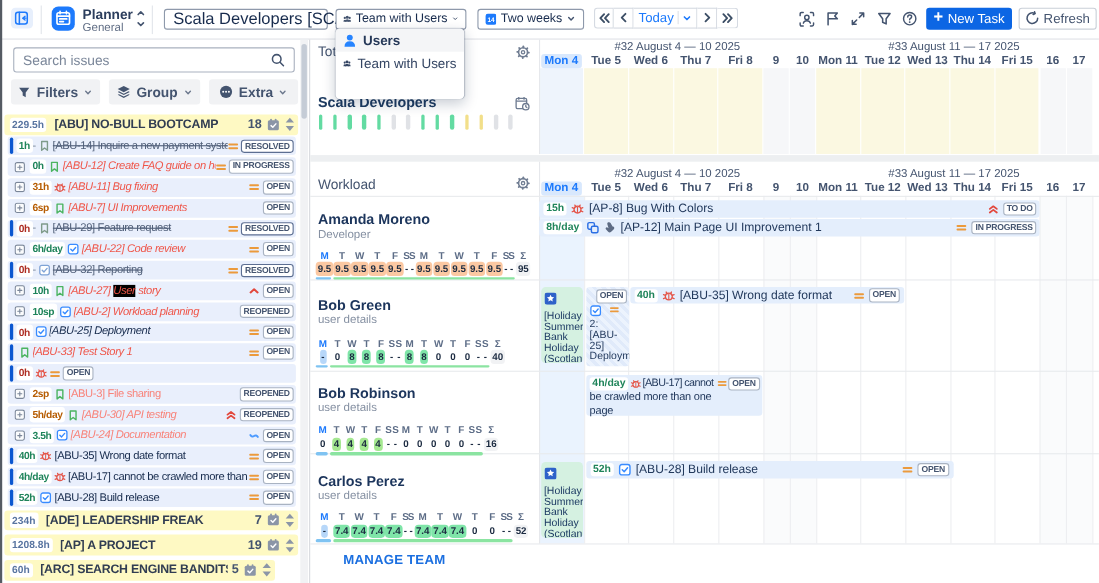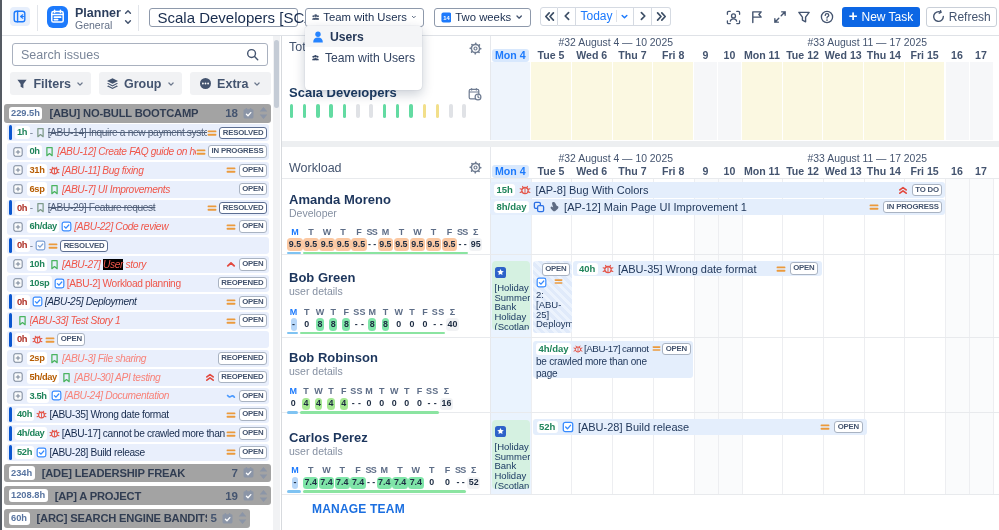--- a/index.html
+++ b/index.html
@@ -3,21 +3,21 @@
 *{margin:0;padding:0;box-sizing:border-box}
 html,body{width:999px;height:530px;overflow:hidden;background:#fff;
  font-family:"Liberation Sans",sans-serif;-webkit-font-smoothing:antialiased}
 .abs{position:absolute}
 .flex{display:flex;align-items:center}
 .chip{background:#fff;border-radius:3px;font-weight:bold;font-size:10.3px;padding:0.5px 2.5px;line-height:12.5px;white-space:nowrap}
 .badge{background:#fff;border:1px solid #a9b3c2;border-radius:3px;font-weight:bold;font-size:7.8px;color:#44546f;
  padding:0 2.5px;line-height:10.5px;white-space:nowrap;letter-spacing:-0.2px}
 .badge.dk{border:1.5px solid #5c6e92;line-height:10px}
 .row{background:#e9effc;border-radius:3px;display:flex;align-items:center;font-size:10.2px;color:#172b4d;letter-spacing:-0.35px}
-.ghdr{background:#a3a3a3;border-radius:3px;display:flex;align-items:center}
+.ghdr{background:#fef9c3;border-radius:3px;display:flex;align-items:center}
 .ic{display:inline-flex;align-items:center;justify-content:center;flex:none}
 .tno{white-space:nowrap;overflow:hidden}
 </style></head><body>
 <div class="abs" style="left:0;top:0;width:999px;height:36px;background:#fff;border-bottom:1px solid #dfe2e7"></div>
 <div class="abs" style="left:0;top:0;width:2px;height:530px;background:#555b63;z-index:60"></div>
 <div class="abs flex" style="left:10px;top:6.5px;width:19.5px;height:19.5px;background:#e7effc;border-radius:4px;justify-content:center;z-index:5">
     <svg width="13" height="13" viewBox="0 0 13 13" style="">
       <g transform="scale(1.0)" fill="none" stroke="#1d7afc" stroke-width="1.4" stroke-linecap="round" stroke-linejoin="round">
 <rect x="1.2" y="1.2" width="10.6" height="10.6" rx="2.2"></rect>
         <path d="M4.6 1.2 V11.8"></path>
@@ -389,20 +389,21 @@
     <span class="chip" style="flex:none;color:#ae2e24;font-size:9.3px">0h</span>
     <span style="flex:none;color:#7a8699;margin:0;font-size:10px">-</span>
     <span class="ic" style="flex:none;margin:0 2px">
       <svg width="11" height="11" viewBox="0 0 11 11" style="">
         <g transform="scale(0.8461538461538461)">
           <rect x="1.4" y="1.4" width="10.2" height="10.2" rx="2.2" fill="#fff" stroke="#7fa3d6" stroke-width="1.4"></rect>
           <path d="M4 6.6 L5.9 8.5 L9.2 4.7" fill="none" stroke="#7fa3d6" stroke-width="1.5" stroke-linecap="round" stroke-linejoin="round"></path>
         </g>
       </svg>
     </span>
+    <span class="tno" style="flex:1;color:#505f79;text-decoration:line-through;line-height:15px">[ABU-32] Reporting</span>
     <span class="ic" style="flex:none;margin-right:2.5px">
       <svg width="10" height="10" viewBox="0 0 10 10" style="">
         <g transform="scale(0.9090909090909091)" stroke="#eb9a3c" stroke-width="2" stroke-linecap="round">
           <path d="M1.6 3.8 H9.4"></path>
           <path d="M1.6 7.4 H9.4"></path>
         </g>
       </svg>
     </span>
     <span class="badge dk" style="flex:none">RESOLVED</span>
   </div>
@@ -442,21 +443,21 @@
     </span>
     <span class="chip" style="flex:none;color:#1f845a;font-size:9.3px">10sp</span>
     <span class="ic" style="flex:none;margin:0 2px">
       <svg width="11" height="11" viewBox="0 0 11 11" style="">
         <g transform="scale(0.8461538461538461)">
           <rect x="1.4" y="1.4" width="10.2" height="10.2" rx="2.2" fill="#fff" stroke="#388bff" stroke-width="1.4"></rect>
           <path d="M4 6.6 L5.9 8.5 L9.2 4.7" fill="none" stroke="#388bff" stroke-width="1.5" stroke-linecap="round" stroke-linejoin="round"></path>
         </g>
       </svg>
     </span>
-    <span class="tno" style="flex:1;color:#ef564a;line-height:15px">[ABU-2] Workload planning</span>
+    <span class="tno" style="flex:1;color:#ef564a;font-style:italic;line-height:15px">[ABU-2] Workload planning</span>
     <span class="badge" style="flex:none">REOPENED</span>
   </div>
 <div class="abs row" style="left:7px;top:293.5px;width:261.5px;height:16.9px;padding:0 1.5px 0 2px">
     <span style="flex:none;width:3px;height:15px;background:#0b57d0;border-radius:2px;margin-right:2.5px"></span>
     <span class="chip" style="flex:none;color:#ae2e24;font-size:9.3px">0h</span>
     <span class="ic" style="flex:none;margin:0 2px">
       <svg width="11" height="11" viewBox="0 0 11 11" style="">
         <g transform="scale(0.8461538461538461)">
           <rect x="1.4" y="1.4" width="10.2" height="10.2" rx="2.2" fill="#fff" stroke="#388bff" stroke-width="1.4"></rect>
           <path d="M4 6.6 L5.9 8.5 L9.2 4.7" fill="none" stroke="#388bff" stroke-width="1.5" stroke-linecap="round" stroke-linejoin="round"></path>
@@ -527,21 +528,21 @@
       </svg>
     </span>
     <span class="chip" style="flex:none;color:#b65c02;font-size:9.3px">2sp</span>
     <span class="ic" style="flex:none;margin:0 2px">
       <svg width="11" height="11" viewBox="0 0 11 11" style="">
         <g transform="scale(0.8461538461538461)">
           <path d="M3.4 1.9 H9.6 V11.4 L6.5 8.9 L3.4 11.4 Z" fill="none" stroke="#4bb461" stroke-width="1.5" stroke-linejoin="round"></path>
         </g>
       </svg>
     </span>
-    <span class="tno" style="flex:1;color:#f8837a;font-style:italic;line-height:15px">[ABU-3] File sharing</span>
+    <span class="tno" style="flex:1;color:#f8837a;line-height:15px">[ABU-3] File sharing</span>
     <span class="badge" style="flex:none">REOPENED</span>
   </div>
 <div class="abs row" style="left:7px;top:368.7px;width:261.5px;height:16.9px;padding:0 1.5px 0 6px">
     <span class="ic" style="flex:none;margin-right:4px">
       <svg width="10" height="10" viewBox="0 0 10 10" style="">
         <g transform="scale(0.8333333333333334)">
           <rect x="1" y="1" width="10" height="10" rx="2" fill="#fbfcfd" stroke="#7a8699" stroke-width="1.2"></rect>
           <path d="M6 3.8 V8.2 M3.8 6 H8.2" stroke="#7a8699" stroke-width="1.2" stroke-linecap="round"></path>
         </g>
       </svg>

